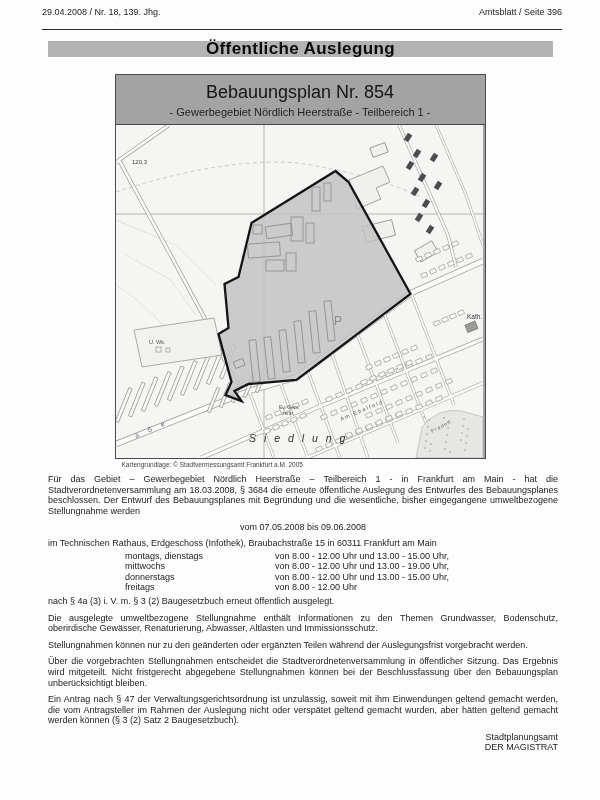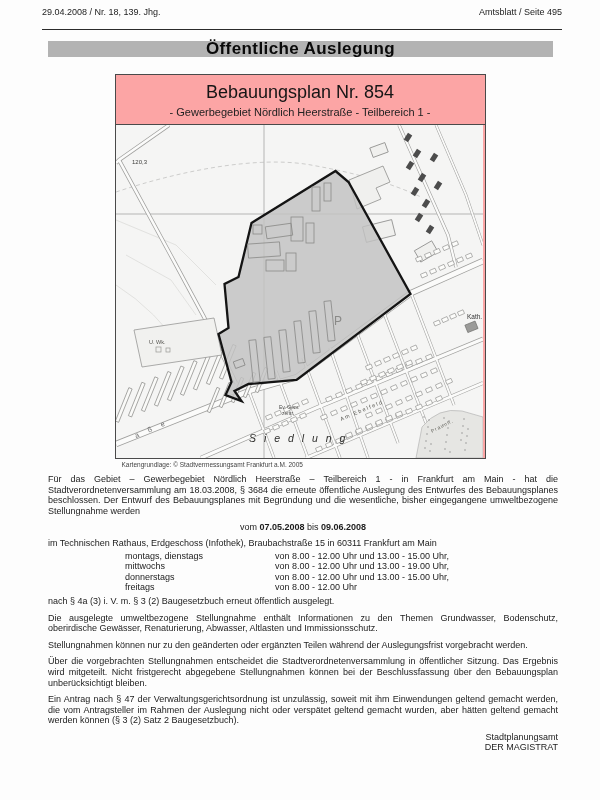--- a/index.html
+++ b/index.html
@@ -13,42 +13,42 @@
     margin:7px 38px 0 42px;padding-bottom:12px;border-bottom:1px solid #2b2b2b;
     display:flex;justify-content:space-between;font-size:9px;color:#222;
   }
   
   .banner{
     margin:11px 47px 0 48px;height:16px;background:#b3b3b3;
     display:flex;align-items:center;justify-content:center;
   }
   .banner span{font-size:17px;font-weight:bold;color:#0a0a0a;letter-spacing:.4px;}
   
-  .mapbox{width:369px;margin:17px auto 0;border:1px solid #4a4a4a;background:#fca5a5;}
+  .mapbox{width:369px;margin:17px auto 0;border:1px solid #4a4a4a;background:#a3a3a3;}
   .mapbox .titles{padding:7px 4px 6px;text-align:center;border-bottom:1px solid #4a4a4a;}
   .mapbox .t1{font-size:18px;color:#151515;margin-bottom:3px;}
   .mapbox .t2{font-size:11px;color:#222;}
   .mapwrap{width:367px;height:333px;position:relative;background:#f5f5f4;}
   .caption{width:369px;margin:2px auto 0;font-size:6.5px;color:#444;padding-left:6px;box-sizing:border-box;}
   
   .content{margin:6px 42px 0 48px;font-size:9px;line-height:10.6px;color:#1c1c1c;}
   .content p{margin:0 0 6px;text-align:justify;}
   .dateline{text-align:center;margin:1px 0 5px;}
-  .dateline b{font-weight:bold;}
+  .dateline b{font-weight:normal;}
   .schedule{margin:2px 0 3px 77px;}
   .schedule .row{display:flex;}
   .schedule .d{width:150px;}
   .sig{margin-top:4px;text-align:right;line-height:10.6px;}
 </style>
 </head>
 <body>
 
 <div class="hdr">
   <span>29.04.2008 / Nr. 18, 139. Jhg.</span>
-  <span>Amtsblatt / Seite 495</span>
+  <span>Amtsblatt / Seite 396</span>
 </div>
 
 <div class="banner">
   <span>Öffentliche Auslegung</span>
 </div>
 
 <div class="mapbox">
   <div class="titles">
     <div class="t1">Bebauungsplan Nr. 854</div>
     <div class="t2">- Gewerbegebiet Nördlich Heerstraße - Teilbereich 1 -</div>

